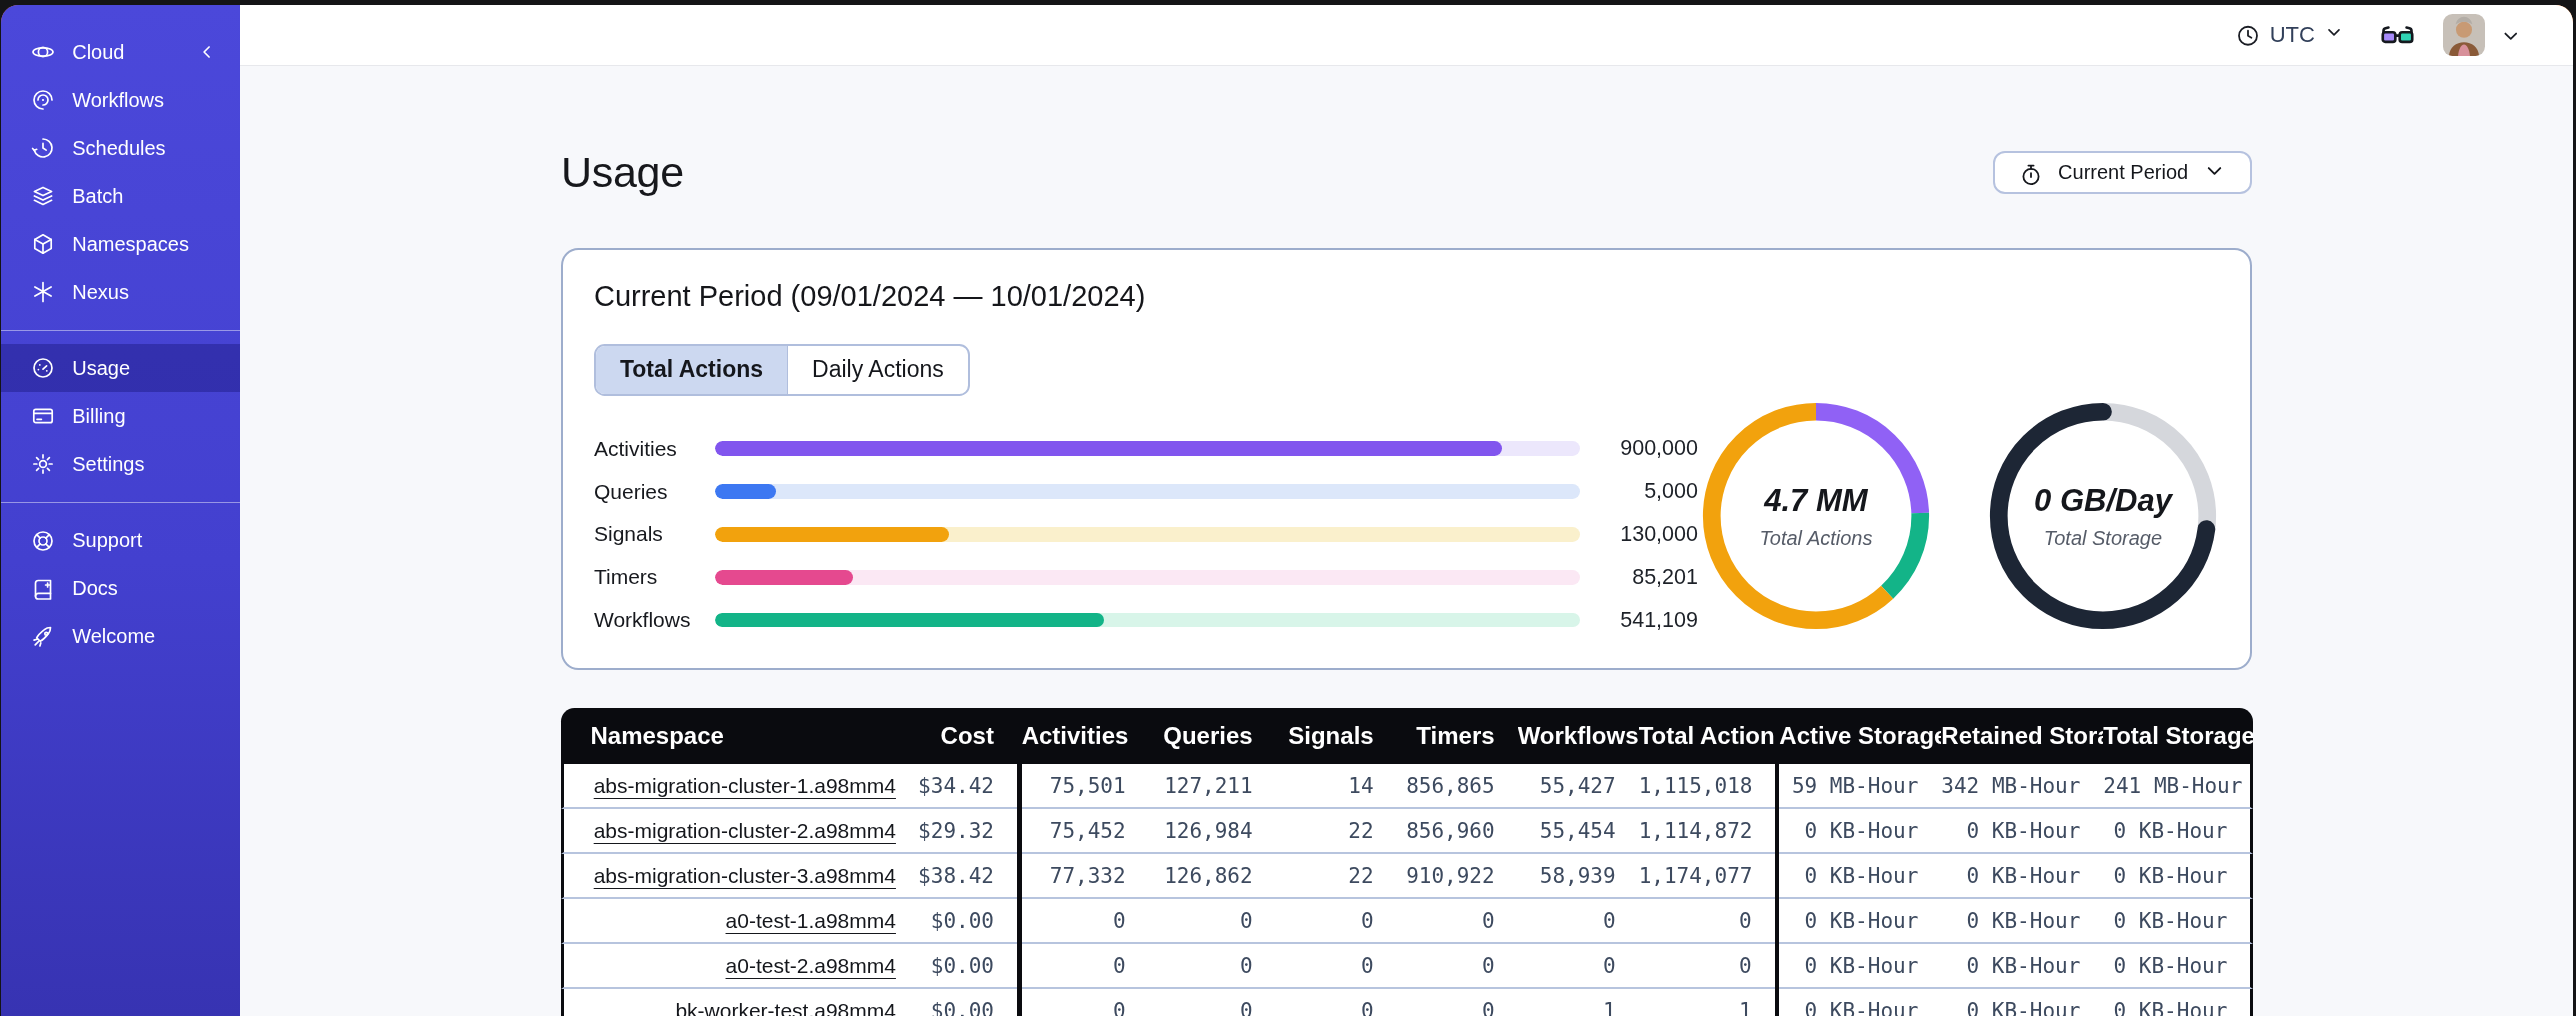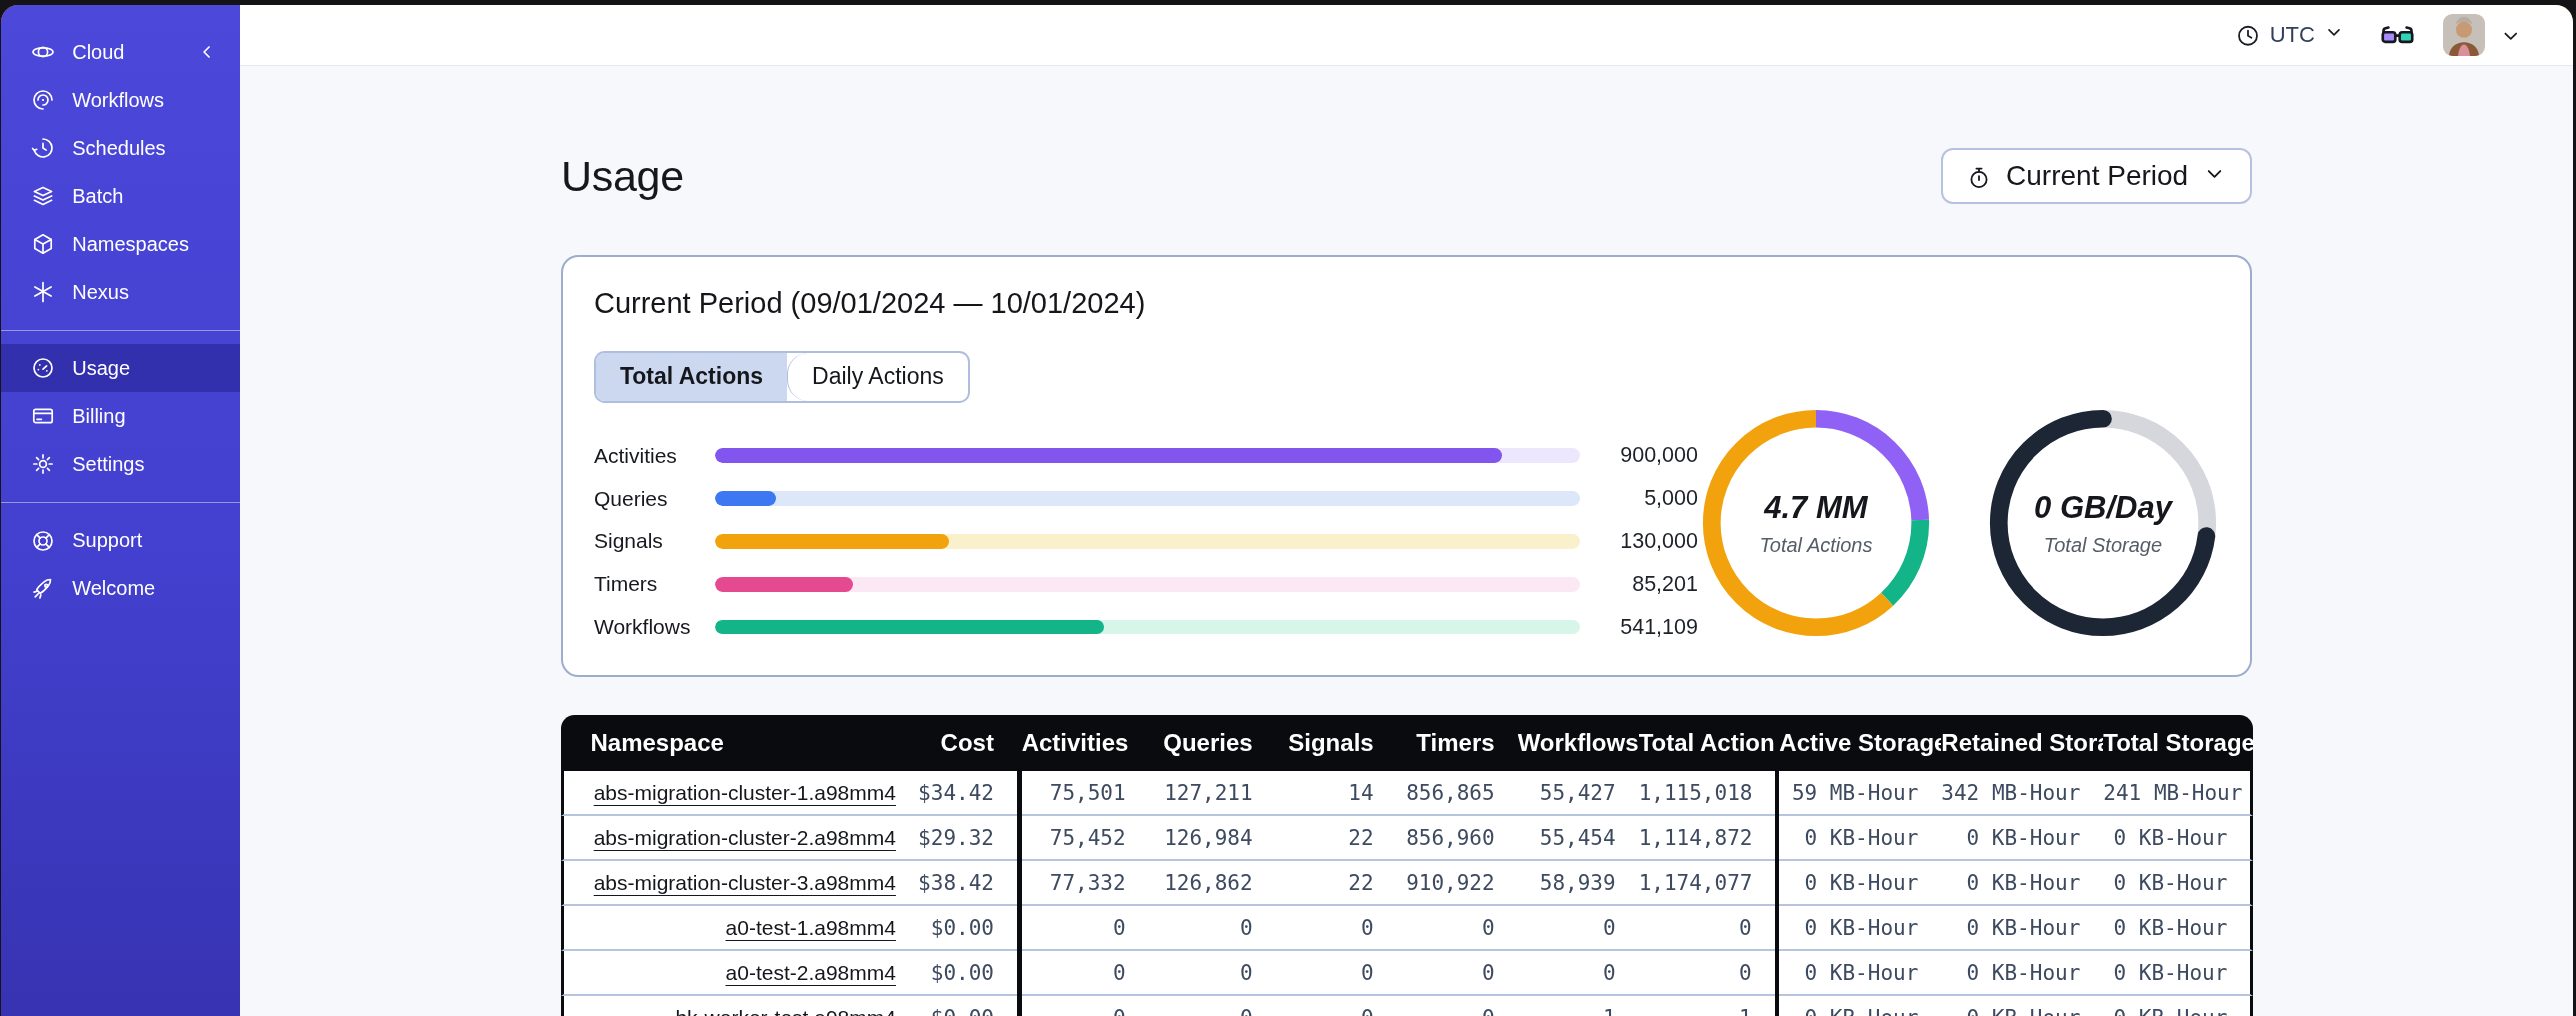--- a/index.html
+++ b/index.html
@@ -42,38 +42,38 @@
   .avatar{width:42px;height:42px;border-radius:9.4px;overflow:hidden;margin-right:14.8px;cursor:pointer;flex-shrink:0;}
   .avatar svg{width:42px;height:42px;display:block;}
   .acct-chev{display:flex;cursor:pointer;}
   .acct-chev svg{width:21.5px;height:21.5px;}
   
   .content{flex:1;overflow:hidden;background:#f7f8fb;}
   .inner{width:1691px;margin:0 auto;}
   .title-row{display:flex;align-items:center;justify-content:space-between;margin-top:82px;}
   h1{margin:0;font-size:43px;font-weight:500;color:#17181c;letter-spacing:-0.3px;}
   .period-btn{
-    display:flex;align-items:center;gap:14.8px;height:56px;padding:0 24px;background:#fff;
-    border:2px solid #b6c2df;border-radius:12px;font-size:28px;font-weight:500;color:#15171c;
+    display:flex;align-items:center;gap:14.8px;height:43px;padding:0 24px;background:#fff;
+    border:2px solid #b6c2df;border-radius:12px;font-size:20px;font-weight:500;color:#15171c;
     font-family:inherit;cursor:pointer;box-sizing:border-box;
   }
   .period-btn svg{width:28px;height:28px;}
   .period-btn .chev svg{width:23px;height:23px;}
   
   .card{
     margin-top:51px;background:#fff;border:2px solid #9dadcc;border-radius:17.4px;
     padding:29.5px 31px 34px;box-sizing:border-box;
   }
   .card h2{margin:0;font-size:29px;font-weight:500;color:#15161a;}
   .card-body{display:flex;align-items:flex-end;margin-top:31px;}
   .left-col{width:1104px;flex-shrink:0;}
   .tabs{display:inline-flex;border:2px solid #b0bedd;border-radius:10.7px;overflow:hidden;background:#fff;}
   .tab{padding:0 24px;height:48px;display:flex;align-items:center;font-size:23px;font-weight:600;color:#15171c;cursor:pointer;}
   .tab.active{background:#ccd8f0;}
-  .tab + .tab{border-left:1.3px solid #b0bedd;font-weight:500;border-radius:21px;}
+  .tab + .tab{border-left:1.3px solid #b0bedd;font-weight:500;}
   .bars{margin-top:39px;display:flex;flex-direction:column;gap:14.8px;}
   .bar-row{display:flex;align-items:center;height:28px;}
   .bar-label{width:121px;font-size:21px;color:#17191e;}
   .bar-track{flex:1;height:14.8px;border-radius:7.4px;position:relative;overflow:hidden;}
   .bar-fill{position:absolute;left:0;top:0;bottom:0;border-radius:7.4px;}
   .bar-value{width:118px;text-align:right;font-size:21.5px;color:#1d2128;}
   .donuts{display:flex;gap:51px;margin-left:auto;margin-right:27px;}
   .donut{position:relative;width:236px;height:236px;}
   .donut svg{width:236px;height:236px;}
   .donut-center{position:absolute;inset:0;display:flex;flex-direction:column;align-items:center;justify-content:center;gap:8px;font-style:italic;}
@@ -203,20 +203,30 @@
       <div class="side-divider"></div>
       <div class="side-item">
         <span class="icn">
           <svg viewBox="0 0 24 24" fill="none" stroke="currentColor" stroke-width="1.7" stroke-linecap="round" stroke-linejoin="round">
             <circle cx="12" cy="12" r="9"></circle>
             <circle cx="12" cy="12" r="4"></circle>
             <path d="M5.7 5.7l3.5 3.5M18.3 5.7l-3.5 3.5M5.7 18.3l3.5-3.5M18.3 18.3l-3.5-3.5"></path>
           </svg>
         </span>
         <span>Support</span>
+      </div>
+      <div class="side-item">
+        <span class="icn">
+          <svg viewBox="0 0 24 24" fill="none" stroke="currentColor" stroke-width="1.7" stroke-linecap="round" stroke-linejoin="round">
+            <path d="M4.5 19V6.3a2.8 2.8 0 0 1 2.8-2.8h12.2v12.9"></path>
+            <path d="M19.5 16.4H7.3a2.8 2.8 0 0 0 0 5.6h12.2z"></path>
+            <path d="M14.6 8h4M16.6 6v4"></path>
+          </svg>
+        </span>
+        <span>Docs</span>
       </div>
       <div class="side-item">
         <span class="icn">
           <svg viewBox="0 0 24 24" fill="none" stroke="currentColor" stroke-width="1.7" stroke-linecap="round" stroke-linejoin="round">
             <path d="M13.4 4.6c2.5-2.1 6.1-2.1 6.1-2.1s0 3.6-2.1 6.1c-2.6 3.3-6.2 6.7-8.2 7.7l-3.5-3.5c1-2 4.4-5.6 7.7-8.2z"></path>
             <circle cx="15.2" cy="8.8" r="1.4"></circle>
             <path d="M7.4 16.6L4.2 19.8M6.1 14.2l-3.1.9M9.8 17.9l-.9 3.1"></path>
           </svg>
         </span>
         <span>Welcome</span>

